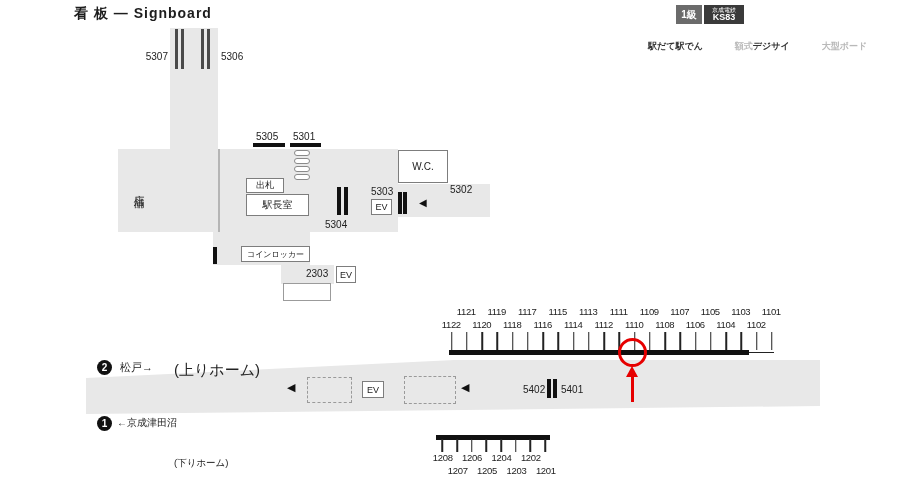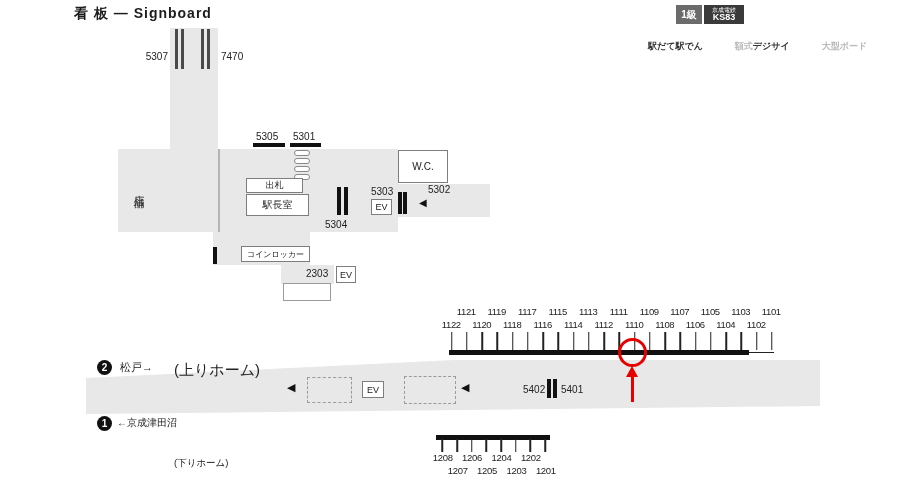--- a/index.html
+++ b/index.html
@@ -67,56 +67,56 @@
     <span class="l-dark">デジサイ</span>
     <span class="l-light">大型ボード</span>
   </div>
 
   <div class="block" style="left:170px;top:28px;width:48px;height:121px;"></div>
   <div class="stair" style="left:175px;top:29px;"></div>
   <div class="stair" style="left:181px;top:29px;"></div>
   <div class="stair" style="left:201px;top:29px;"></div>
   <div class="stair" style="left:207px;top:29px;"></div>
   <div class="lbl" style="left:138px;top:51px;width:30px;text-align:right;">5307</div>
-  <div class="lbl" style="left:221px;top:51px;">7470</div>
+  <div class="lbl" style="left:221px;top:51px;">5306</div>
 
   <div class="block" style="left:118px;top:149px;width:280px;height:83px;"></div>
   <div class="abs" style="left:218px;top:149px;width:1.5px;height:83px;background:#b5b5b5;"></div>
   <div class="block" style="left:345px;top:184px;width:145px;height:33px;"></div>
   <div class="room" style="left:398px;top:150px;width:50px;height:33px;font-size:10px;">
     <span>W.C.</span>
   </div>
   <div class="vshop" style="left:131px;top:186px;">店舗</div>
 
   <div class="lbl" style="left:256px;top:131px;">5305</div>
   <div class="lbl" style="left:293px;top:131px;">5301</div>
   <div class="sbar" style="left:253px;top:143px;width:32px;height:4px;"></div>
   <div class="sbar" style="left:290px;top:143px;width:31px;height:4px;"></div>
 
   <div class="rung" style="left:294px;top:150px;"></div>
   <div class="rung" style="left:294px;top:158px;"></div>
   <div class="rung" style="left:294px;top:166px;"></div>
   <div class="rung" style="left:294px;top:174px;"></div>
 
-  <div class="room" style="left:246px;top:178px;width:57px;height:15px;">
+  <div class="room" style="left:246px;top:178px;width:38px;height:15px;">
     <span>出札</span>
   </div>
   <div class="room" style="left:246px;top:194px;width:63px;height:22px;font-size:10px;">
     <span>駅長室</span>
   </div>
 
   <div class="sbar" style="left:337px;top:187px;width:4px;height:28px;"></div>
   <div class="sbar" style="left:344px;top:187px;width:4px;height:28px;"></div>
   <div class="lbl" style="left:325px;top:219px;">5304</div>
 
   <div class="lbl" style="left:371px;top:186px;">5303</div>
   <div class="room" style="left:371px;top:199px;width:21px;height:16px;">
     <span>EV</span>
   </div>
-  <div class="lbl" style="left:400px;top:184px;padding-left:28px;">5302</div>
+  <div class="lbl" style="left:422px;top:184px;padding-left:28px;">5302</div>
   <div class="sbar" style="left:398px;top:192px;width:3.5px;height:22px;"></div>
   <div class="sbar" style="left:403px;top:192px;width:3.5px;height:22px;"></div>
   <div class="arrow" style="left:419px;top:198px;">◀</div>
 
   <div class="block" style="left:213px;top:232px;width:97px;height:33px;"></div>
   <div class="sbar" style="left:213px;top:247px;width:4px;height:17px;"></div>
   <div class="room" style="left:241px;top:246px;width:69px;height:16px;font-size:8px;">
     <span>コインロッカー</span>
   </div>
 

